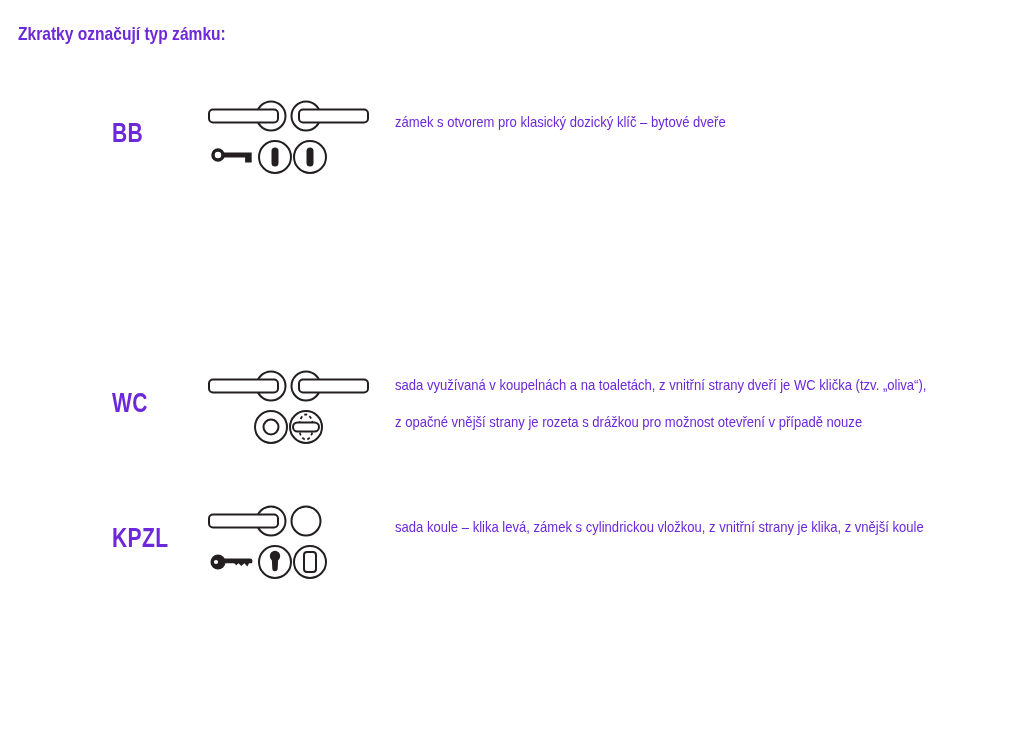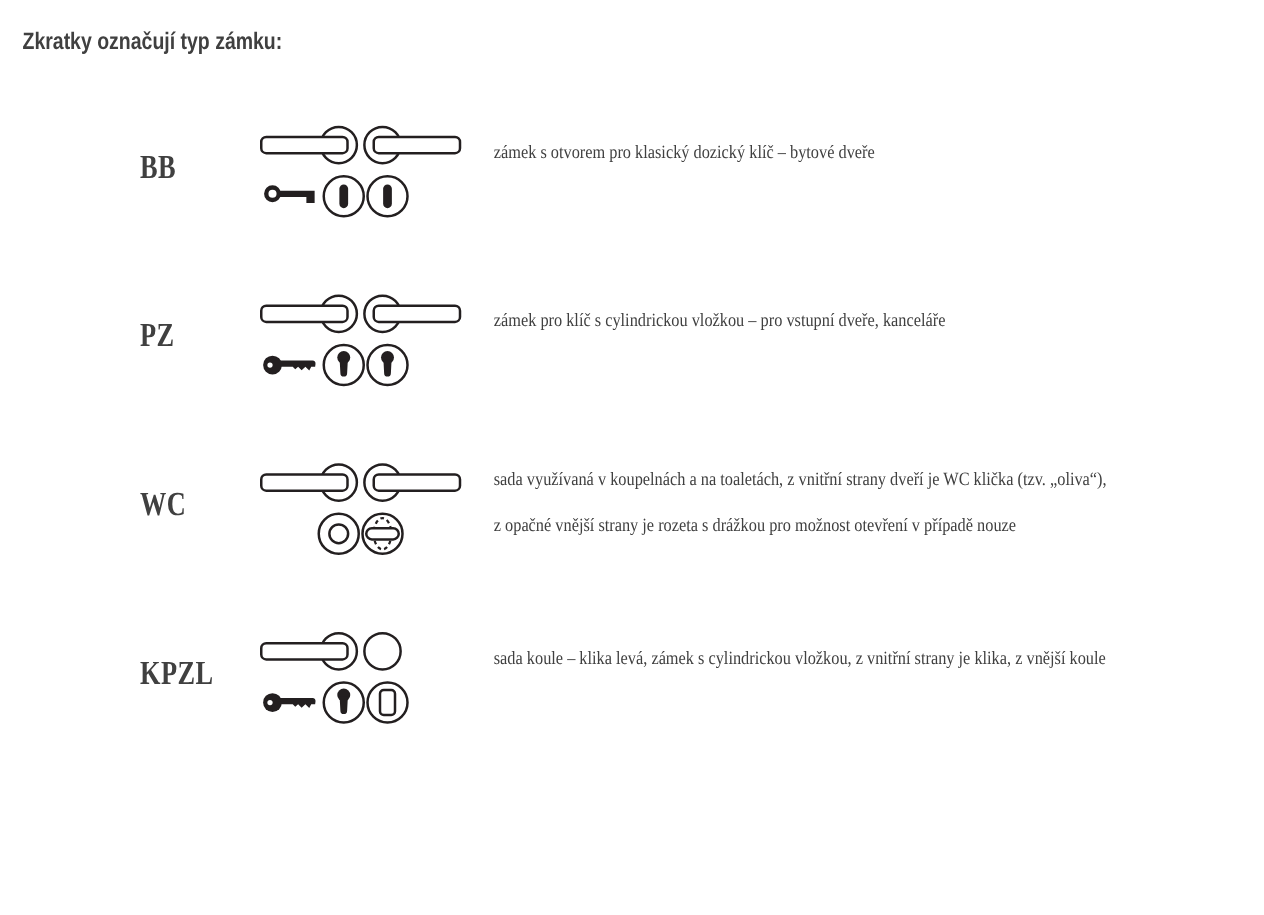--- a/index.html
+++ b/index.html
@@ -1,30 +1,30 @@
 <!DOCTYPE html>
 <html lang="cs"><head>
 <meta charset="utf-8">
 <style>
   html,body{margin:0;padding:0;background:#fff;}
   #page{
     position:relative;
     width:1011px;height:732px;
     background:#fff;
     font-family:"Liberation Sans","DejaVu Sans",sans-serif;
-    color:#404040;
+    color:#6d28d9;
     overflow:hidden;
   }
   .title{
     position:absolute;left:18px;top:24px;
     font-size:19px;line-height:19px;font-weight:bold;
     white-space:nowrap;
     transform:scaleX(0.82);transform-origin:0 0;
   }
-  .row{position:absolute;left:0;width:1010px;height:80px;font-family:Liberation Serif, serif;}
+  .row{position:absolute;left:0;width:1010px;height:80px;}
   .code{
     position:absolute;left:112px;top:20px;
     font-size:27px;line-height:27px;font-weight:bold;
     white-space:nowrap;
     transform:scaleX(0.78);transform-origin:0 0;
     letter-spacing:0.5px;
   }
   .icons{position:absolute;left:205px;top:0;}
   .desc{
     position:absolute;left:395px;top:11px;
@@ -103,31 +103,20 @@
     <svg class="icons" width="170" height="75" viewBox="0 0 170 75">
       <use href="#sym-lever-left"></use>
       <use href="#sym-lever-right"></use>
       <use href="#sym-key-classic"></use>
       <use href="#sym-rosette-bb" x="70"></use>
       <use href="#sym-rosette-bb" x="105"></use>
     </svg>
     <div class="desc">zámek s otvorem pro klasický dozický klíč – bytové dveře</div>
   </div>
 
-  <div class="row" style="top:235px">
-    <div class="code">PZ</div>
-    <svg class="icons" width="170" height="75" viewBox="0 0 170 75">
-      <use href="#sym-lever-left"></use>
-      <use href="#sym-lever-right"></use>
-      <use href="#sym-key-modern"></use>
-      <use href="#sym-rosette-pz" x="70"></use>
-      <use href="#sym-rosette-pz" x="105"></use>
-    </svg>
-    <div class="desc">zámek pro klíč s cylindrickou vložkou – pro vstupní dveře, kanceláře</div>
-  </div>
 
   <div class="row" style="top:370px">
     <div class="code">WC</div>
     <svg class="icons" width="170" height="75" viewBox="0 0 170 75">
       <use href="#sym-lever-left"></use>
       <use href="#sym-lever-right"></use>
       <use href="#sym-wc-donut" x="66"></use>
       <use href="#sym-wc-oliva" x="101"></use>
     </svg>
     <div class="desc two-line">

